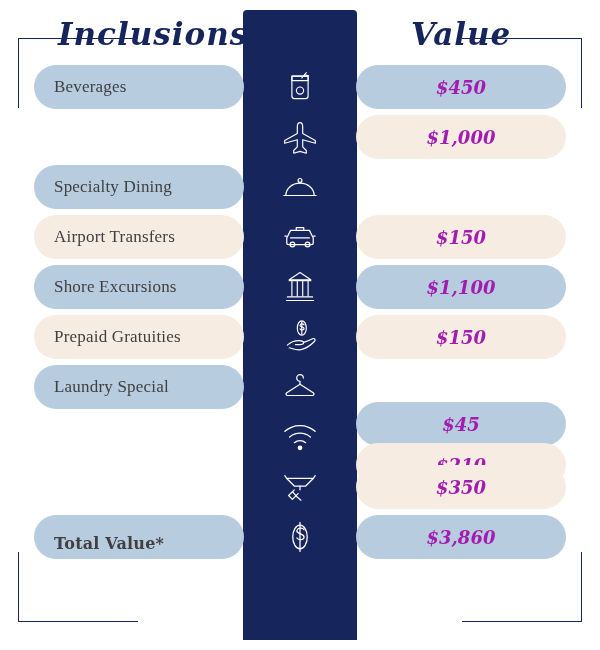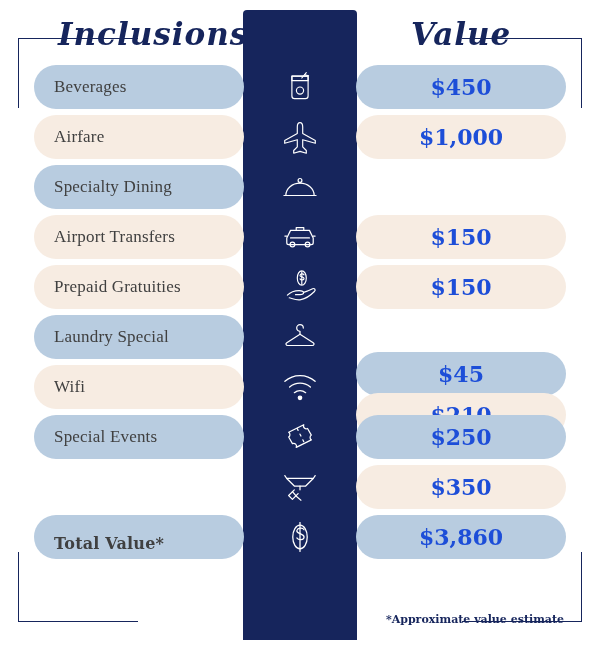--- a/index.html
+++ b/index.html
@@ -98,24 +98,25 @@
     justify-content: center;
   }
   .label-text {
     color: #404040;
     font-family: "Liberation Serif", serif;
     font-size: 17px;
     font-weight: normal;
     letter-spacing: 0.2px;
   }
   .value-text {
-    color: #1d4ed8;
+    color: #a21caf;
     font-family: "DejaVu Serif", serif;
-    font-size: 22px;
+    font-size: 18px;
     font-weight: bold;
+    font-style: italic;
   }
   .row.total .label-text,
   .row.total .value-text {
     font-weight: bold;
   }
   .row.total .label-text {
     font-family: "DejaVu Serif", serif;
     font-size: 16px;
     margin-top: 12px;
   }
@@ -175,23 +176,20 @@
             <circle cx="20" cy="24" r="4"></circle>
             <path d="M22 10 l5 -6"></path>
             <path d="M25.5 6.5 l4 1"></path>
           </svg>
         </div>
         <div class="pill-right" style="background: rgb(184, 204, 224);">
           <span class="value-text">$450</span>
         </div>
       </div>
       <div class="row">
-        <div class="pill-left" style="background: rgb(247, 236, 226);">
-          <span class="label-text">Airfare</span>
-        </div>
         <div class="icon-cell">
           <svg width="40" height="36" viewBox="0 0 44 40" fill="none" stroke="#ffffff" stroke-width="1.3" stroke-linecap="round" stroke-linejoin="round">
             <path d="M22 4 c2 0 3 2 3 5 v7 l14 8 v3 l-14 -4 v8 l4 4 v3 l-7 -2 -7 2 v-3 l4 -4 v-8 l-14 4 v-3 l14 -8 v-7 c0 -3 1 -5 3 -5 z"></path>
           </svg>
         </div>
         <div class="pill-right" style="background: rgb(247, 236, 226);">
           <span class="value-text">$1,000</span>
         </div>
       </div>
       <div class="row">
@@ -220,20 +218,40 @@
             <path d="M16 11 v-3 h8 v3"></path>
             <path d="M6 17 h-2"></path>
             <path d="M34 17 h2"></path>
           </svg>
         </div>
         <div class="pill-right" style="background: rgb(247, 236, 226);">
           <span class="value-text">$150</span>
         </div>
       </div>
       <div class="row">
+        <div class="pill-left" style="background: rgb(184, 204, 224);">
+          <span class="label-text">Shore Excursions</span>
+        </div>
+        <div class="icon-cell">
+          <svg width="36" height="36" viewBox="0 0 40 40" fill="none" stroke="#ffffff" stroke-width="1.3" stroke-linecap="round" stroke-linejoin="round">
+            <path d="M20 4 l12 8 h-24 z"></path>
+            <path d="M8 13 h24"></path>
+            <path d="M11 14 v16"></path>
+            <path d="M17 14 v16"></path>
+            <path d="M23 14 v16"></path>
+            <path d="M29 14 v16"></path>
+            <path d="M6 31 h28"></path>
+            <path d="M5 35 h30"></path>
+          </svg>
+        </div>
+        <div class="pill-right" style="background: rgb(184, 204, 224);">
+          <span class="value-text">$1,100</span>
+        </div>
+      </div>
+      <div class="row">
         <div class="pill-left" style="background: rgb(247, 236, 226);">
           <span class="label-text">Prepaid Gratuities</span>
         </div>
         <div class="icon-cell">
           <svg width="36" height="38" viewBox="0 0 40 42" fill="none" stroke="#ffffff" stroke-width="1.3" stroke-linecap="round" stroke-linejoin="round">
             <ellipse cx="22" cy="11" rx="5" ry="8"></ellipse>
             <path d="M22 4 v14"></path>
             <path d="M24.5 7.5 c-1 -1.5 -4 -1.5 -4.5 0.5 c-0.5 2 4.5 1.5 4.5 3.5 c0 2 -3.5 2 -4.5 0.5"></path>
             <path d="M6 30 c4 -4 9 -5 13 -5 c3 0 5 1 5 2.5 c0 1.5 -2 2 -4 2 h-5"></path>
             <path d="M24 27 c4 -1 8 -3 10 -4 c2 -1 4 1 2 3 c-3 3 -9 8 -15 9 c-5 1 -9 -1 -13 -2"></path>
@@ -251,49 +269,30 @@
           <svg width="38" height="34" viewBox="0 0 40 36" fill="none" stroke="#ffffff" stroke-width="1.3" stroke-linecap="round" stroke-linejoin="round">
             <path d="M20 15 v-3 a3.5 3.5 0 1 1 3.5 -3.5"></path>
             <path d="M20 15 l-14 9 c-1.5 1 -1 3 1 3 h26 c2 0 2.5 -2 1 -3 z"></path>
           </svg>
         </div>
         <div class="pill-right" style="background: rgb(184, 204, 224); margin-top: 37px;">
           <span class="value-text">$45</span>
         </div>
       </div>
       <div class="row">
-        <div class="pill-left" style="background: rgb(247, 236, 226);">
-          <span class="label-text">Wifi</span>
-        </div>
         <div class="icon-cell">
           <svg width="38" height="34" viewBox="0 0 40 36" fill="none" stroke="#ffffff" stroke-width="1.4" stroke-linecap="round" stroke-linejoin="round">
             <path d="M4 12 a24 24 0 0 1 32 0"></path>
             <path d="M9 18 a17 17 0 0 1 22 0"></path>
             <path d="M14 24 a10 10 0 0 1 12 0"></path>
             <circle cx="20" cy="29.5" r="1.8" fill="#ffffff"></circle>
           </svg>
         </div>
         <div class="pill-right" style="background: rgb(247, 236, 226); margin-top: 28px;">
           <span class="value-text">$210</span>
-        </div>
-      </div>
-      <div class="row">
-        <div class="pill-left" style="background: rgb(184, 204, 224);">
-          <span class="label-text">Special Events</span>
-        </div>
-        <div class="icon-cell">
-          <svg width="38" height="34" viewBox="0 0 40 36" fill="none" stroke="#ffffff" stroke-width="1.3" stroke-linecap="round" stroke-linejoin="round">
-            <path d="M8 13 l16 -8 a3 3 0 0 0 4 4 l4 7 a3 3 0 0 0 0 5 l-16 8 a3 3 0 0 0 -4 -4 l-4 -7 a3 3 0 0 0 0 -5 z"></path>
-            <path d="M17 9 l1 2"></path>
-            <path d="M20 15 l1 2"></path>
-            <path d="M23 21 l1 2"></path>
-          </svg>
-        </div>
-        <div class="pill-right" style="background: rgb(184, 204, 224);">
-          <span class="value-text">$250</span>
         </div>
       </div>
       <div class="row">
         <div class="icon-cell">
           <svg width="38" height="36" viewBox="0 0 40 38" fill="none" stroke="#ffffff" stroke-width="1.3" stroke-linecap="round" stroke-linejoin="round">
             <path d="M6 10 h28 l-8 8 h-12 z"></path>
             <path d="M6 10 l-2 -3"></path>
             <path d="M34 10 l2 -3"></path>
             <path d="M20 18 v4"></path>
             <path d="M12 24 c3 4 6 7 9 9"></path>
@@ -314,14 +313,13 @@
             <path d="M18 5 v32"></path>
             <path d="M22.5 13 c-1.5 -2.5 -7 -2.5 -8 1 c-1 3.5 8 3 8 7 c0 3.5 -6 4 -8 1"></path>
           </svg>
         </div>
         <div class="pill-right" style="background: rgb(184, 204, 224);">
           <span class="value-text">$3,860</span>
         </div>
       </div>
     </div>
 
-  <div class="footnote">*Approximate value estimate</div>
 </div>
 
 </body></html>

